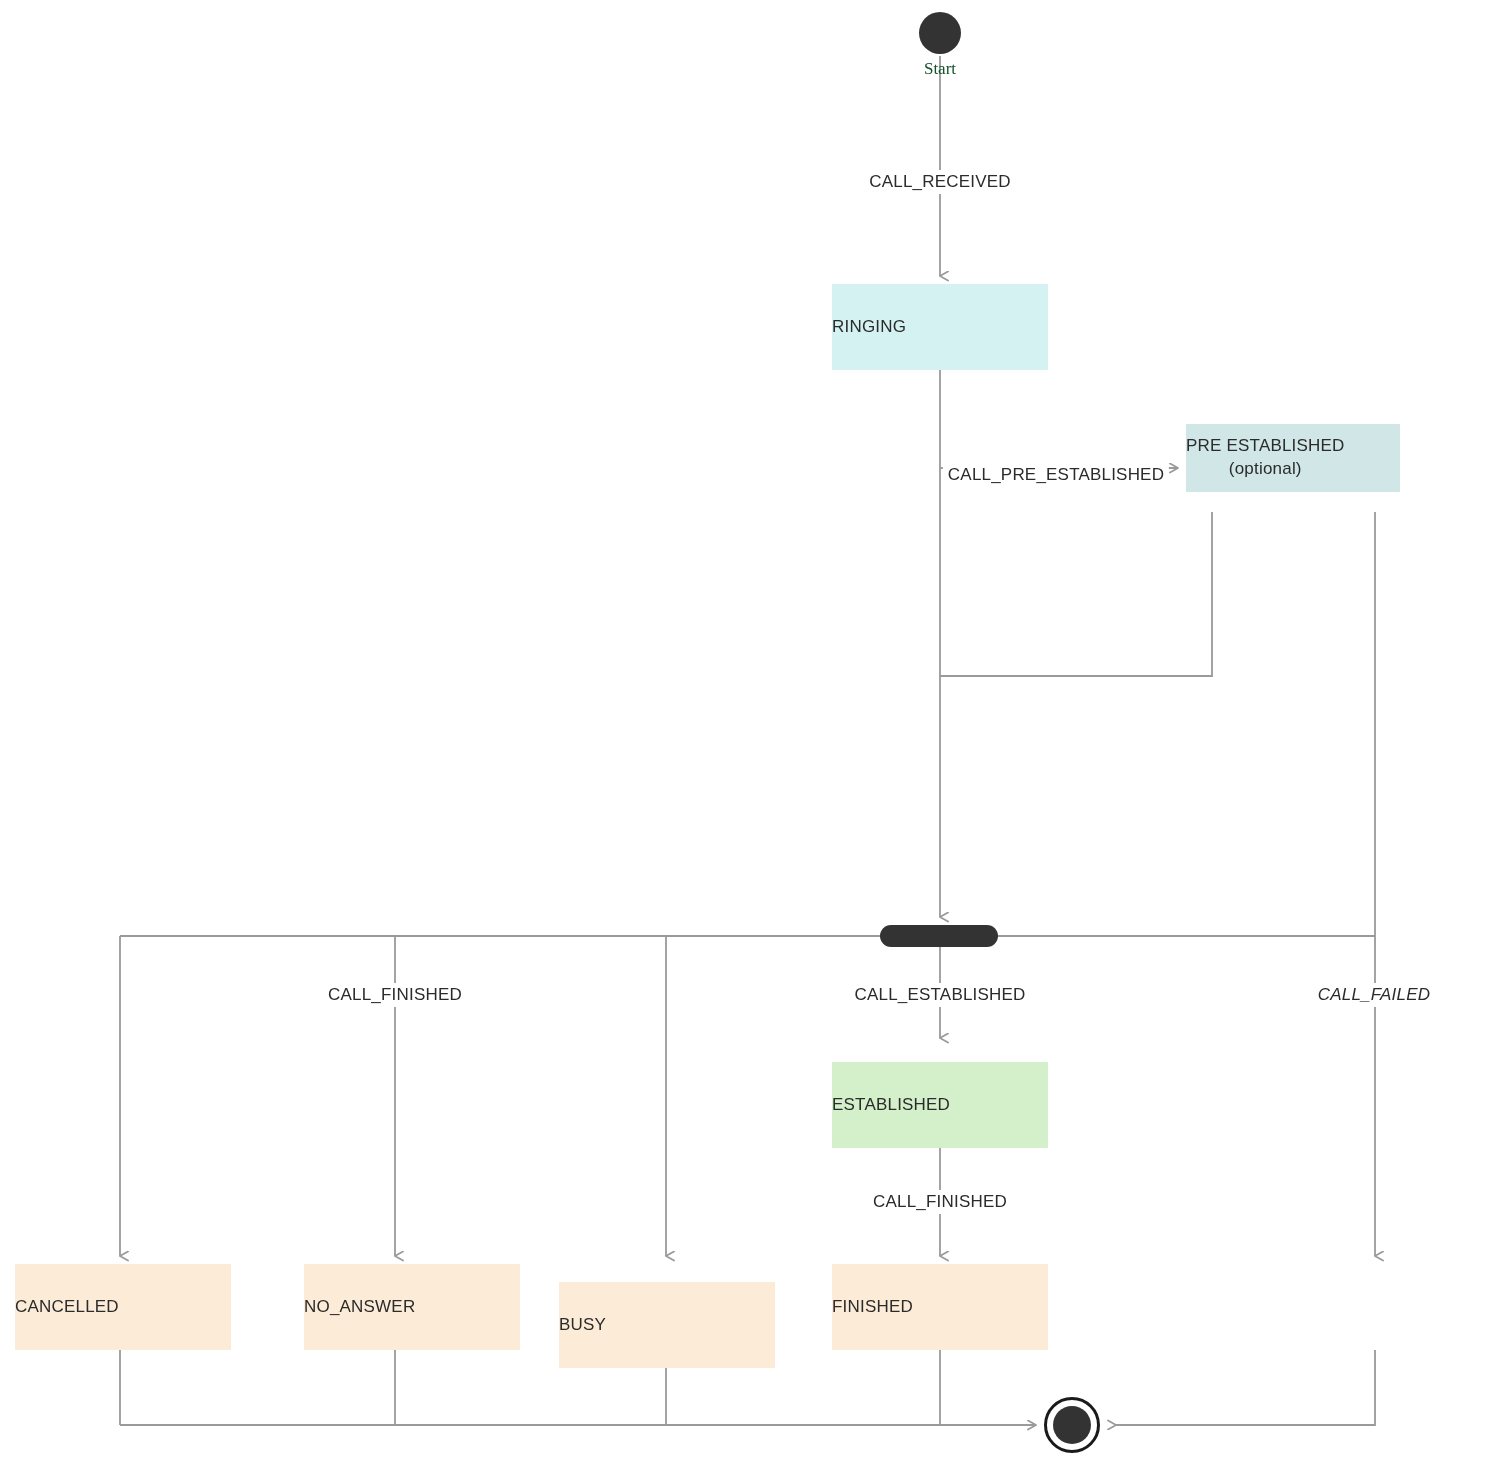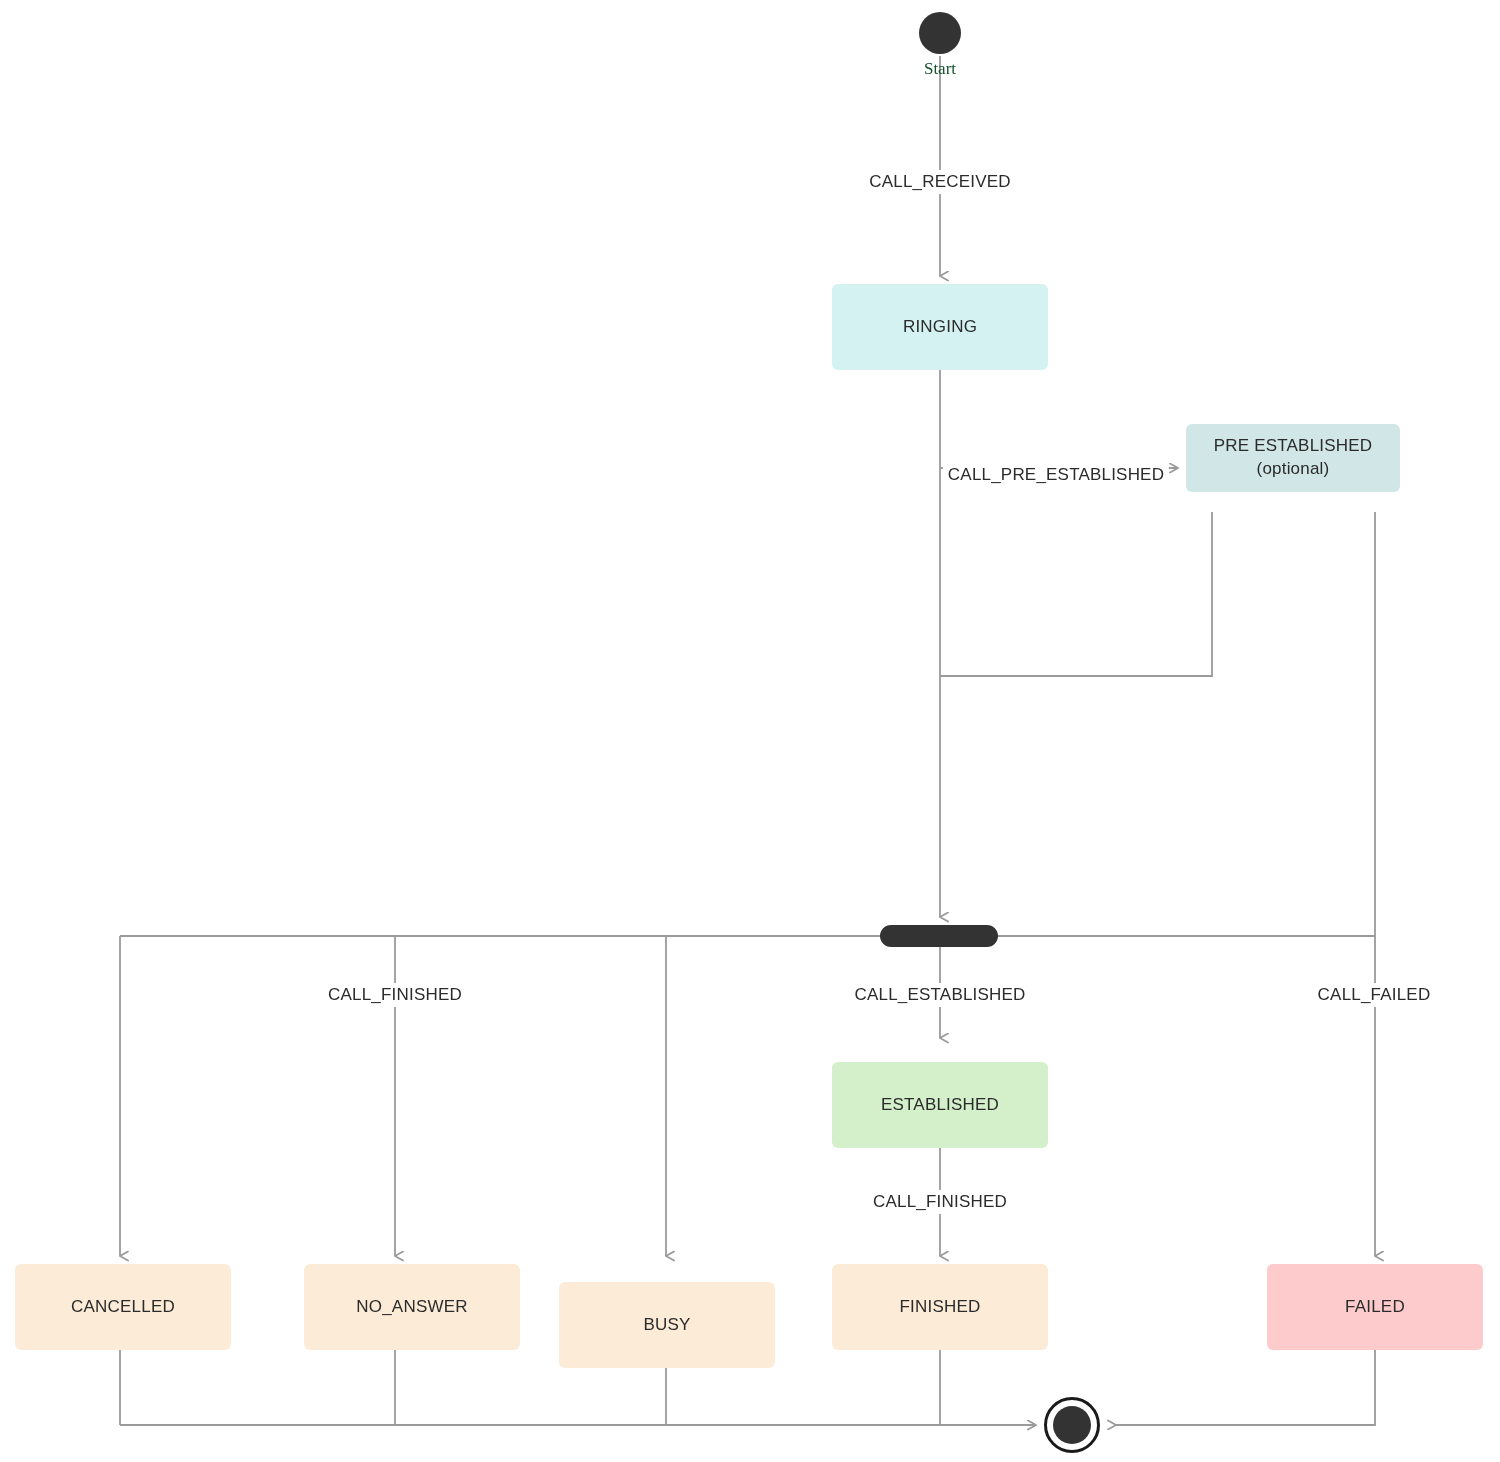--- a/index.html
+++ b/index.html
@@ -20,29 +20,27 @@
     left: 0;
     top: 0;
     width: 1500px;
     height: 1462px;
     pointer-events: none;
   }
   .node {
     position: absolute;
     display: flex;
     align-items: center;
-    justify-content: center;
     text-align: center;
     color: #2b2b2b;
     font-size: 17px;
     line-height: 1.35;
     letter-spacing: 0.2px;
     box-sizing: border-box;
     white-space: pre-line;
-    border-radius: 6px;
   }
   .edge-label {
     position: absolute;
     color: #2b2b2b;
     font-size: 17px;
     letter-spacing: 0.2px;
     background: #ffffff;
     padding: 2px 5px;
     white-space: nowrap;
     transform: translate(-50%, -50%);
@@ -168,27 +166,24 @@
   </div>
 
   <div class="node" style="left:559px; top:1282px; width:216px; height:86px; background:#fcecd7;">
     <span>BUSY</span>
   </div>
 
   <div class="node" style="left:832px; top:1264px; width:216px; height:86px; background:#fcecd7;">
     <span>FINISHED</span>
   </div>
 
-  <div class="node" style="left:1267px; top:1264px; width:216px; height:86px; background:#fdcbcb;">
-    <span>FAILED</span>
-  </div>
 
   <div class="end-node-outer" style="left:1044px; top:1397px;"></div>
   <div class="end-node-inner" style="left:1053px; top:1406px;"></div>
 
   <div class="edge-label" style="left:940px; top:175px;">CALL_RECEIVED</div>
   <div class="edge-label" style="left:1056px; top:468px;">CALL_PRE_ESTABLISHED</div>
   <div class="edge-label" style="left:940px; top:988px;">CALL_ESTABLISHED</div>
   <div class="edge-label" style="left:395px; top:988px;">CALL_FINISHED</div>
-  <div class="edge-label" style="left:1374px; top:988px;">CALL_FAILED</div>
+  <div class="edge-label" style="left:1374px; top:988px;font-style:italic;">CALL_FAILED</div>
   <div class="edge-label" style="left:940px; top:1195px;">CALL_FINISHED</div>
 
 </div>
 
 </body></html>

